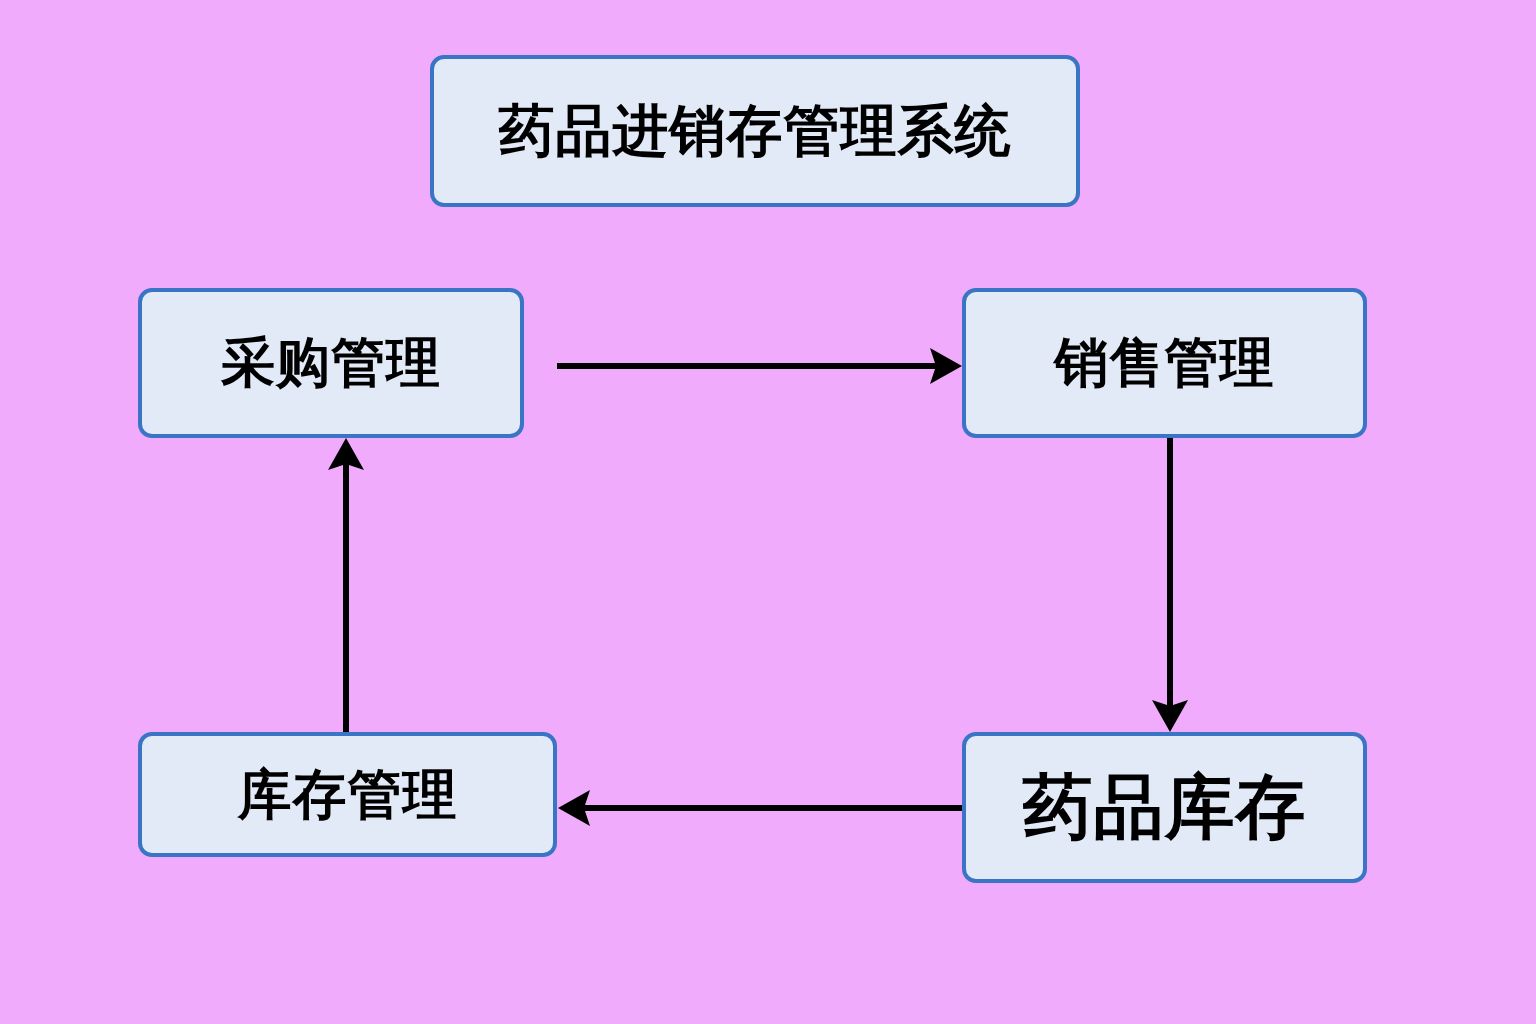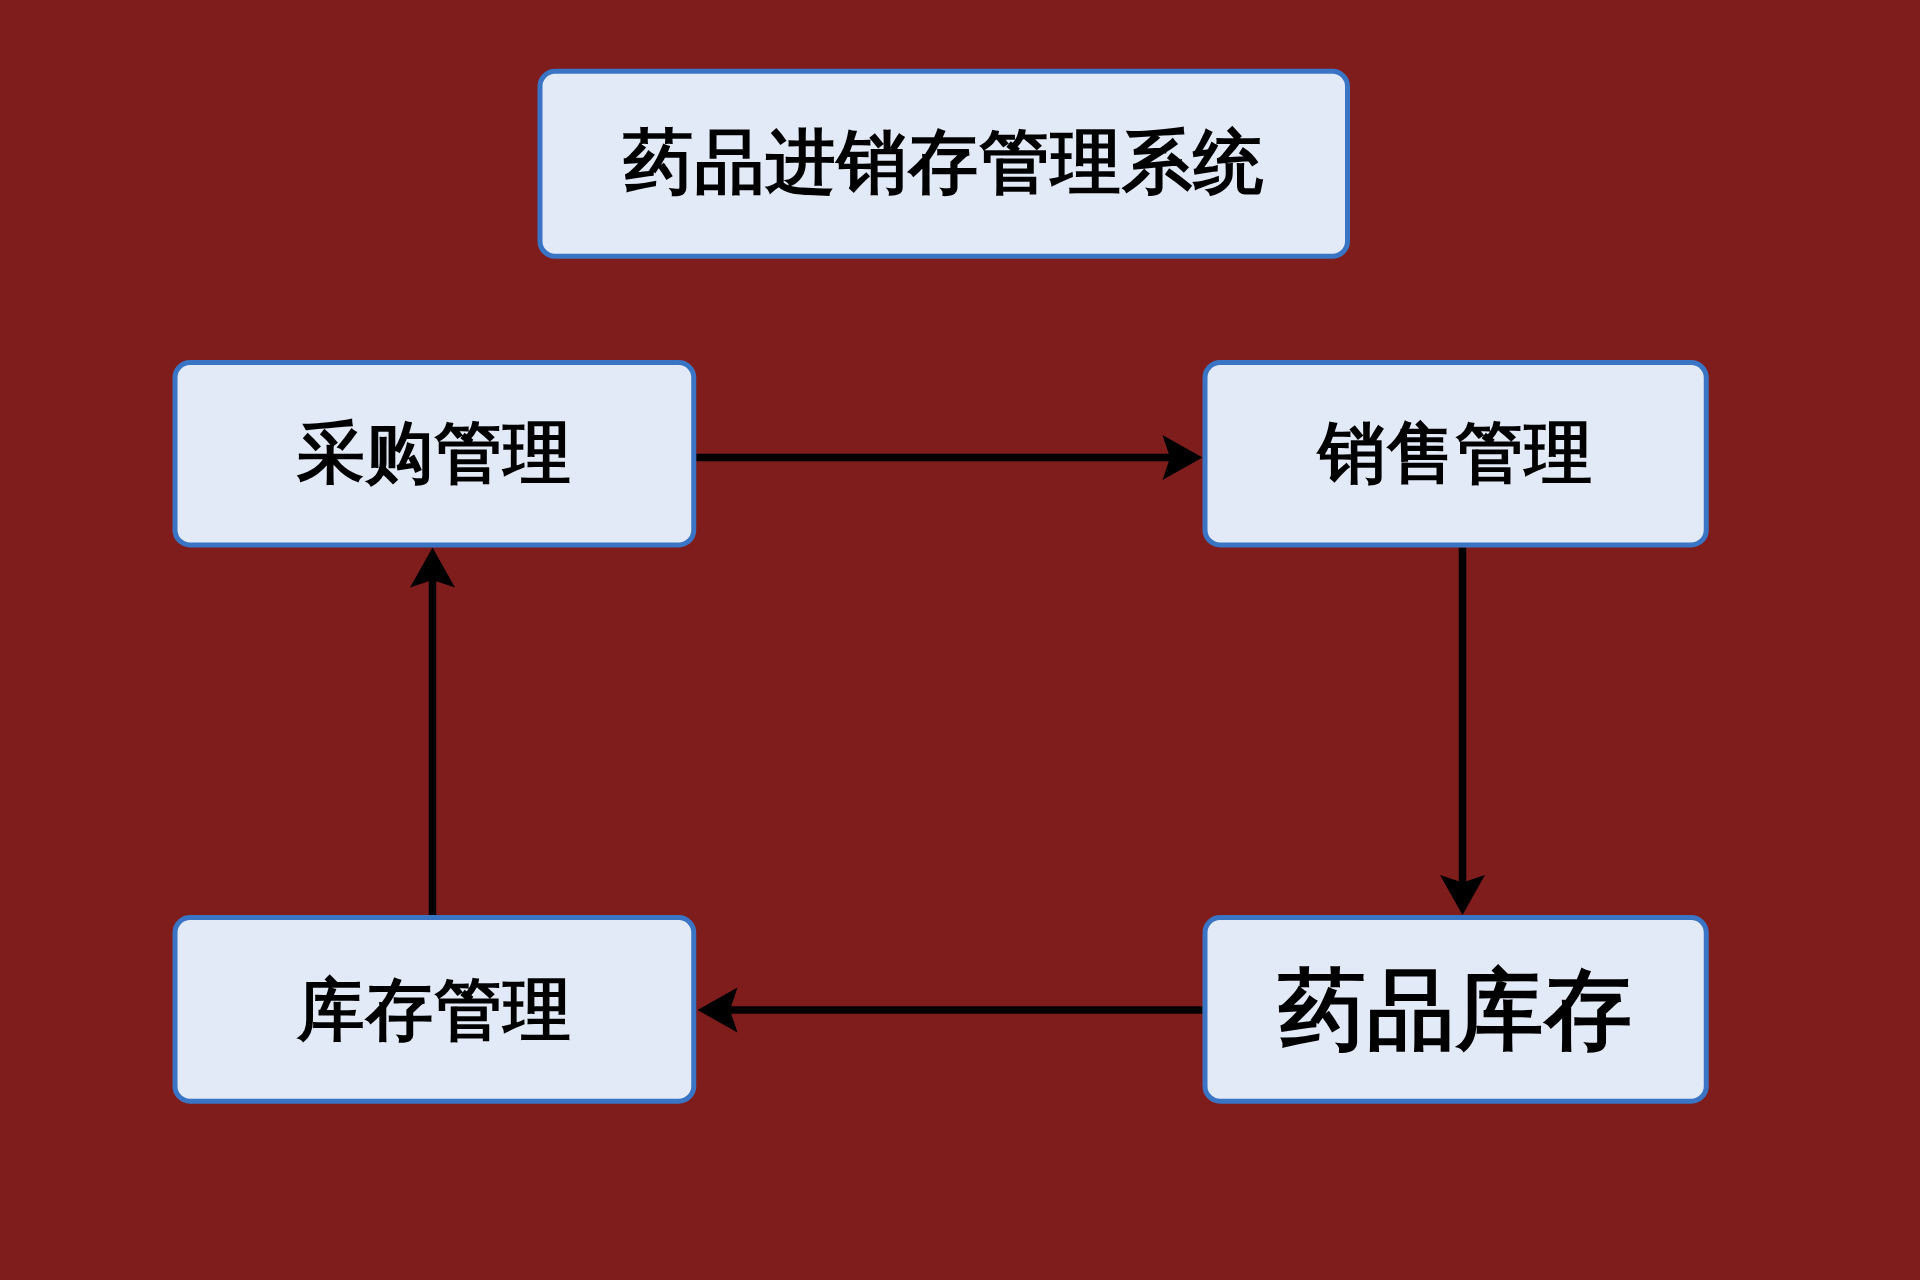--- a/index.html
+++ b/index.html
@@ -8,22 +8,23 @@
     padding: 0;
     background: #ffffff;
   }
   body {
     font-family: "DejaVu Sans", "Liberation Sans", sans-serif;
   }
   #canvas {
     position: relative;
     width: 1536px;
     height: 1024px;
-    background: #7f1d1d;
+    background: #f0abfc;
     overflow: hidden;
+    font-family: Liberation Serif, serif;
   }
   .node {
     position: absolute;
     box-sizing: border-box;
     background: #e3eaf7;
     border: 4px solid #3a74c4;
     border-radius: 14px;
     display: flex;
     align-items: center;
     justify-content: center;
@@ -36,36 +37,36 @@
   .node-title {
     left: 430px;
     top: 55px;
     width: 650px;
     height: 152px;
     font-size: 56px;
   }
   .node-proc {
     left: 138px;
     top: 288px;
-    width: 419px;
+    width: 386px;
     height: 150px;
     font-size: 54px;
   }
   .node-sales {
     left: 962px;
     top: 288px;
     width: 405px;
     height: 150px;
     font-size: 54px;
   }
   .node-stockmgmt {
     left: 138px;
     top: 732px;
     width: 419px;
-    height: 151px;
+    height: 125px;
     font-size: 54px;
   }
   .node-druginv {
     left: 962px;
     top: 732px;
     width: 405px;
     height: 151px;
     font-size: 70px;
   }
   #edges {

